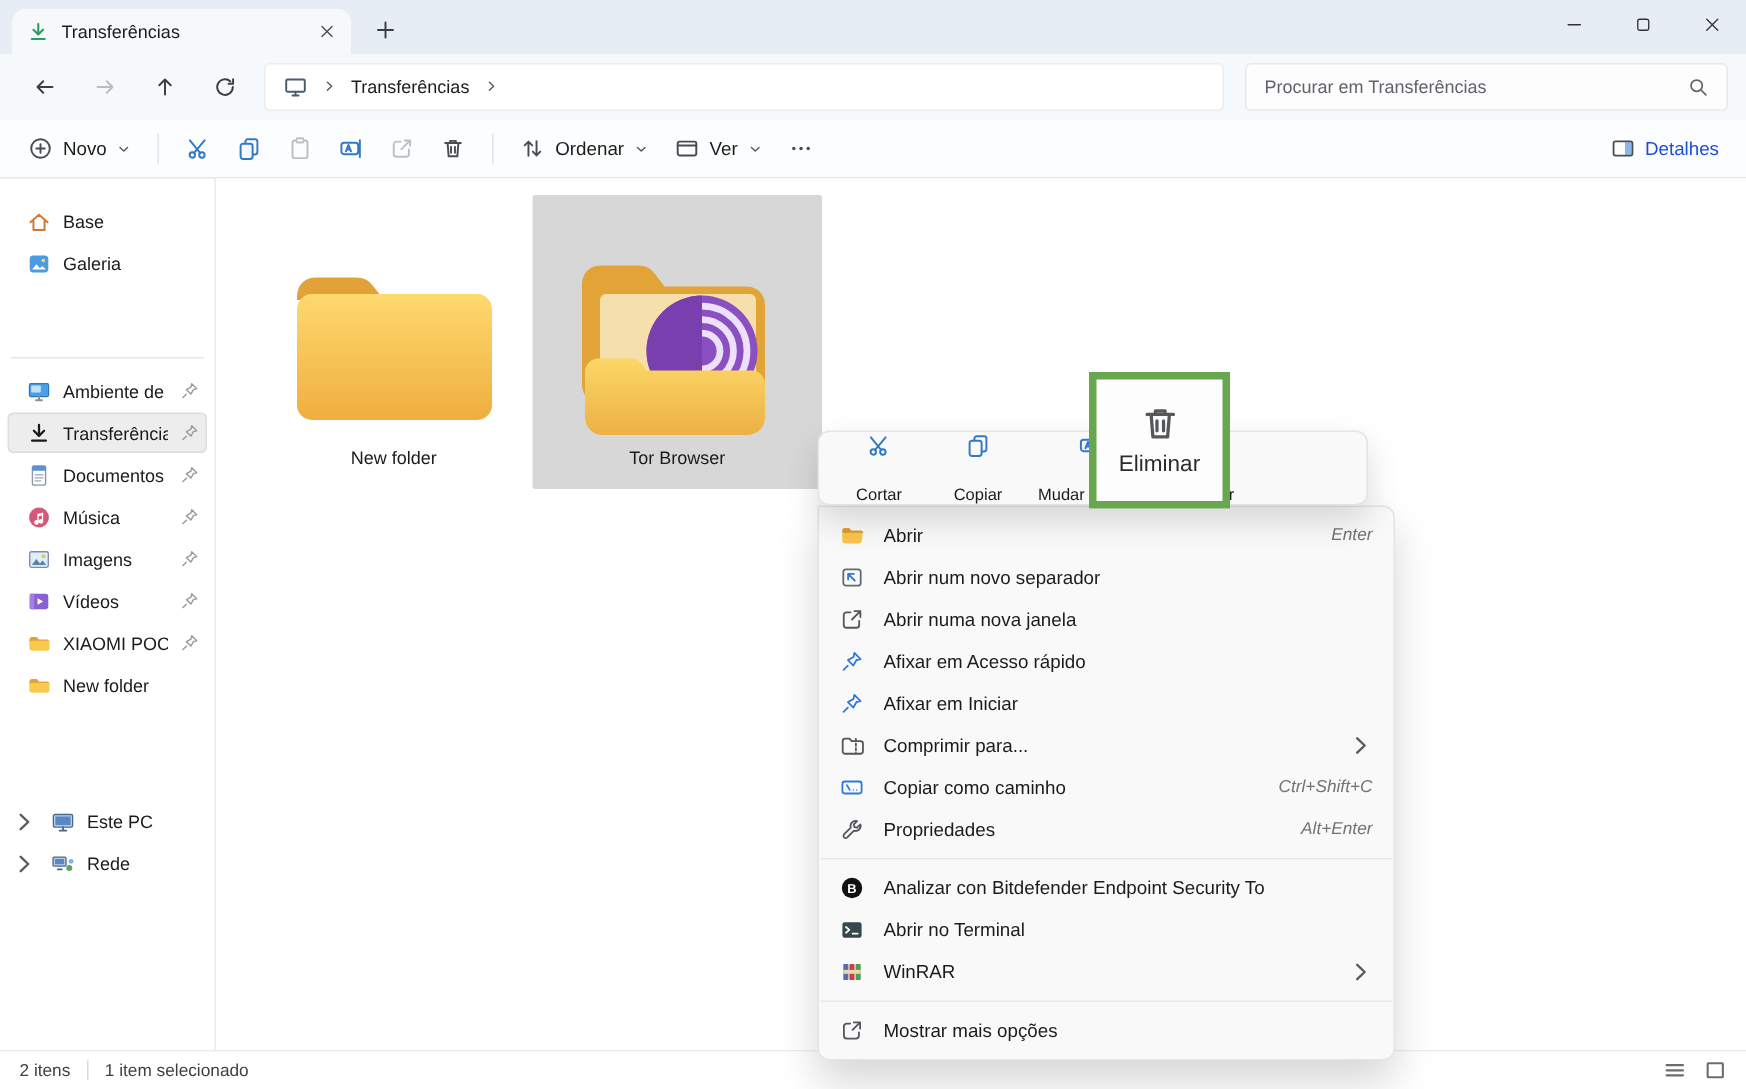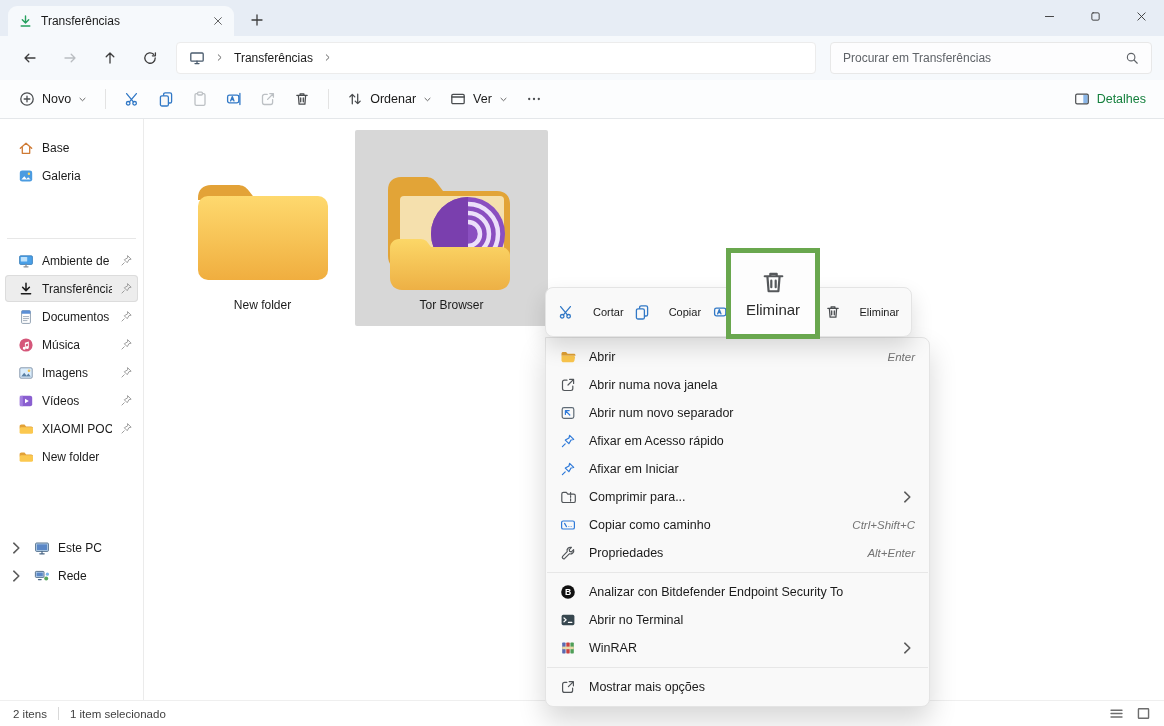--- a/index.html
+++ b/index.html
@@ -20,21 +20,21 @@
   .crumb-chev{color:#555;}
   .crumb-chev .ih{width:9px;height:9px;}
   .searchbox{margin-left:14px;flex:1;height:32px;background:#fdfdfe;border:1px solid #e8e8e8;border-radius:4px;display:flex;align-items:center;padding:0 12px;color:#5f6368;box-sizing:border-box;}
   .searchbox .sicon{margin-left:auto;color:#5f6368;}
   
   .toolbar{height:39px;background:#fcfdfe;border-bottom:1px solid #e4e7ea;display:flex;align-items:center;padding:0 10px;box-sizing:border-box;}
   .tb-btn{display:flex;align-items:center;gap:7px;padding:0 9px;height:32px;border-radius:4px;font-size:12.5px;}
   .tb-sep{width:1px;height:20px;background:#e3e3e3;margin:0 9px;}
   .ico-blue{color:#3178c6;} .ico-dim{color:#bcc0c4;} .ico-gray{color:#4a4d50;}
   .tb-chevron{color:#555;} .tb-chevron.ih{width:9px;height:9px;}
-  .tb-right{margin-left:auto;display:flex;align-items:center;gap:7px;padding:0 8px;height:32px;color:#15803d;font-size:12.5px;}
+  .tb-right{margin-left:auto;display:flex;align-items:center;gap:7px;padding:0 8px;height:32px;color:#1d4ed8;font-size:12.5px;}
   
   .app-body{display:flex;height:581px;}
   .sidebar{width:144px;border-right:1px solid #ebebeb;padding-top:14px;box-sizing:border-box;flex:none;}
   .sb-item{height:27px;margin:1px 5px;padding:0 5px 0 13px;display:flex;align-items:center;gap:8px;border-radius:4px;position:relative;}
   .sb-item.tree{padding-left:3px;}
   .sb-item.selected{background:#ededed;box-shadow:inset 0 0 0 1px #dcdcdc;}
   .sb-label{white-space:nowrap;overflow:hidden;flex:1;}
   .sb-pin{color:#9b9b9b;margin-left:auto;}
   .sb-pin.ih{width:13px;height:13px;}
   .sb-chevron{color:#5c5c5c;width:11px;height:11px;margin-right:2px;}
@@ -45,21 +45,21 @@
   .tile.selected{background:#d7d7d7;}
   .tile-icon{flex:1;display:flex;align-items:flex-end;justify-content:center;padding-bottom:4px;}
   .tile-label{padding-bottom:14px;}
   
   .statusbar{height:26px;border-top:1px solid #efefef;display:flex;align-items:center;padding:0 13px;font-size:11.5px;color:#3f3f3f;gap:11px;box-sizing:border-box;}
   .status-sep{width:1px;height:13px;background:#d9d9d9;}
   .status-right{margin-left:auto;display:flex;gap:12px;color:#6d6d6d;align-items:center;}
   .status-right .ih{width:15px;height:15px;}
   
   .context-bar{position:absolute;left:545px;top:287px;width:367px;height:50px;background:#f9f9f9;border:1px solid #e4e4e4;border-radius:8px;box-shadow:0 10px 22px rgba(0,0,0,.14);display:flex;align-items:center;padding:0 8px;gap:2px;z-index:5;box-sizing:border-box;}
-  .cb-item{display:flex;flex-direction:row;align-items:center;justify-content:center;gap:19px;height:44px;min-width:52px;padding:0 6px;border-radius:4px;font-size:11px;}
+  .cb-item{display:flex;flex-direction:column;align-items:center;justify-content:center;gap:19px;height:44px;min-width:52px;padding:0 6px;border-radius:4px;font-size:11px;}
   .cb-ico{width:17px;height:17px;}
   .context-menu{position:absolute;left:545px;top:337px;width:385px;background:#f9f9f9;border:1px solid #e4e4e4;border-radius:0 8px 8px 8px;box-shadow:0 14px 28px rgba(0,0,0,.16);padding:5px 0;z-index:4;box-sizing:border-box;}
   .menu-row{height:28px;display:flex;align-items:center;padding:0 14px;gap:13px;font-size:12.5px;}
   .menu-ico{width:17px;height:17px;color:#52565a;flex:none;}
   .menu-label{flex:1;white-space:nowrap;overflow:hidden;}
   .menu-shortcut{color:#737373;font-size:11.5px;white-space:nowrap;font-style:italic;}
   .menu-chevron{color:#5c5c5c;width:10px;height:10px;}
   .menu-sep{height:1px;background:#e7e7e7;margin:5px 1px;}
   
   .green-box{position:absolute;left:726px;top:248px;width:94px;height:91px;box-sizing:border-box;border:5px solid #69a74e;background:#fdfdfd;z-index:6;display:flex;flex-direction:column;align-items:center;justify-content:center;gap:5px;}
@@ -571,34 +571,34 @@
           <svg viewBox="0 0 16 16">
             <path d="M1.5 4.6c0-.9.7-1.6 1.6-1.6h3l1.5 1.7h6.3c.9 0 1.6.7 1.6 1.6v.4H1.5z" fill="#dd9e33"></path>
             <path d="M1.5 6.7h11.9c1 0 1.8.9 1.6 1.9l-.6 3.2c-.2.9-1 1.5-1.9 1.5H3.4c-.9 0-1.7-.6-1.9-1.5z" fill="#f9c54d"></path>
           </svg>
         </span>
     <span class="menu-label">Abrir</span>
         <span class="menu-shortcut">Enter</span>
       </div>
       <div class="menu-row">
         <span class="ih menu-ico">
-          <svg viewBox="0 0 16 16" fill="none" stroke="currentColor" stroke-width="1.3" stroke-linecap="round" stroke-linejoin="round">
-            <path d="M7 3.2H4.4c-1.2 0-1.9.7-1.9 1.9v6.5c0 1.2.7 1.9 1.9 1.9h6.5c1.2 0 1.9-.7 1.9-1.9V9M9.6 2.4h4v4M13.4 2.6 8 8" stroke-width="1.2"></path>
-          </svg>
-        </span>
-    <span class="menu-label">Abrir numa nova janela</span>
-      </div>
-      <div class="menu-row">
-        <span class="ih menu-ico">
           <svg viewBox="0 0 16 16" fill="none" stroke-linecap="round" stroke-linejoin="round">
             <rect x="2.2" y="2.6" width="11.6" height="10.8" rx="1.8" stroke="#5f6b76" stroke-width="1.2"></rect>
             <path d="M5.4 9.4V5.6h3.8M5.4 5.6l4.4 4.4" stroke="#2f7ad9" stroke-width="1.2"></path>
           </svg>
         </span>
     <span class="menu-label">Abrir num novo separador</span>
+      </div>
+      <div class="menu-row">
+        <span class="ih menu-ico">
+          <svg viewBox="0 0 16 16" fill="none" stroke="currentColor" stroke-width="1.3" stroke-linecap="round" stroke-linejoin="round">
+            <path d="M7 3.2H4.4c-1.2 0-1.9.7-1.9 1.9v6.5c0 1.2.7 1.9 1.9 1.9h6.5c1.2 0 1.9-.7 1.9-1.9V9M9.6 2.4h4v4M13.4 2.6 8 8" stroke-width="1.2"></path>
+          </svg>
+        </span>
+    <span class="menu-label">Abrir numa nova janela</span>
       </div>
       <div class="menu-row">
         <span class="ih menu-ico">
           <svg viewBox="0 0 16 16" fill="none" stroke="#2f7ad9" stroke-width="1.2" stroke-linecap="round" stroke-linejoin="round">
             <path d="M9.6 2.3l4.1 4.1-2.7.6-2.1 3.7-3.6-3.6 3.7-2.1zM5.2 10.8 2.4 13.6"></path>
           </svg>
         </span>
     <span class="menu-label">Afixar em Acesso rápido</span>
       </div>
       <div class="menu-row">

